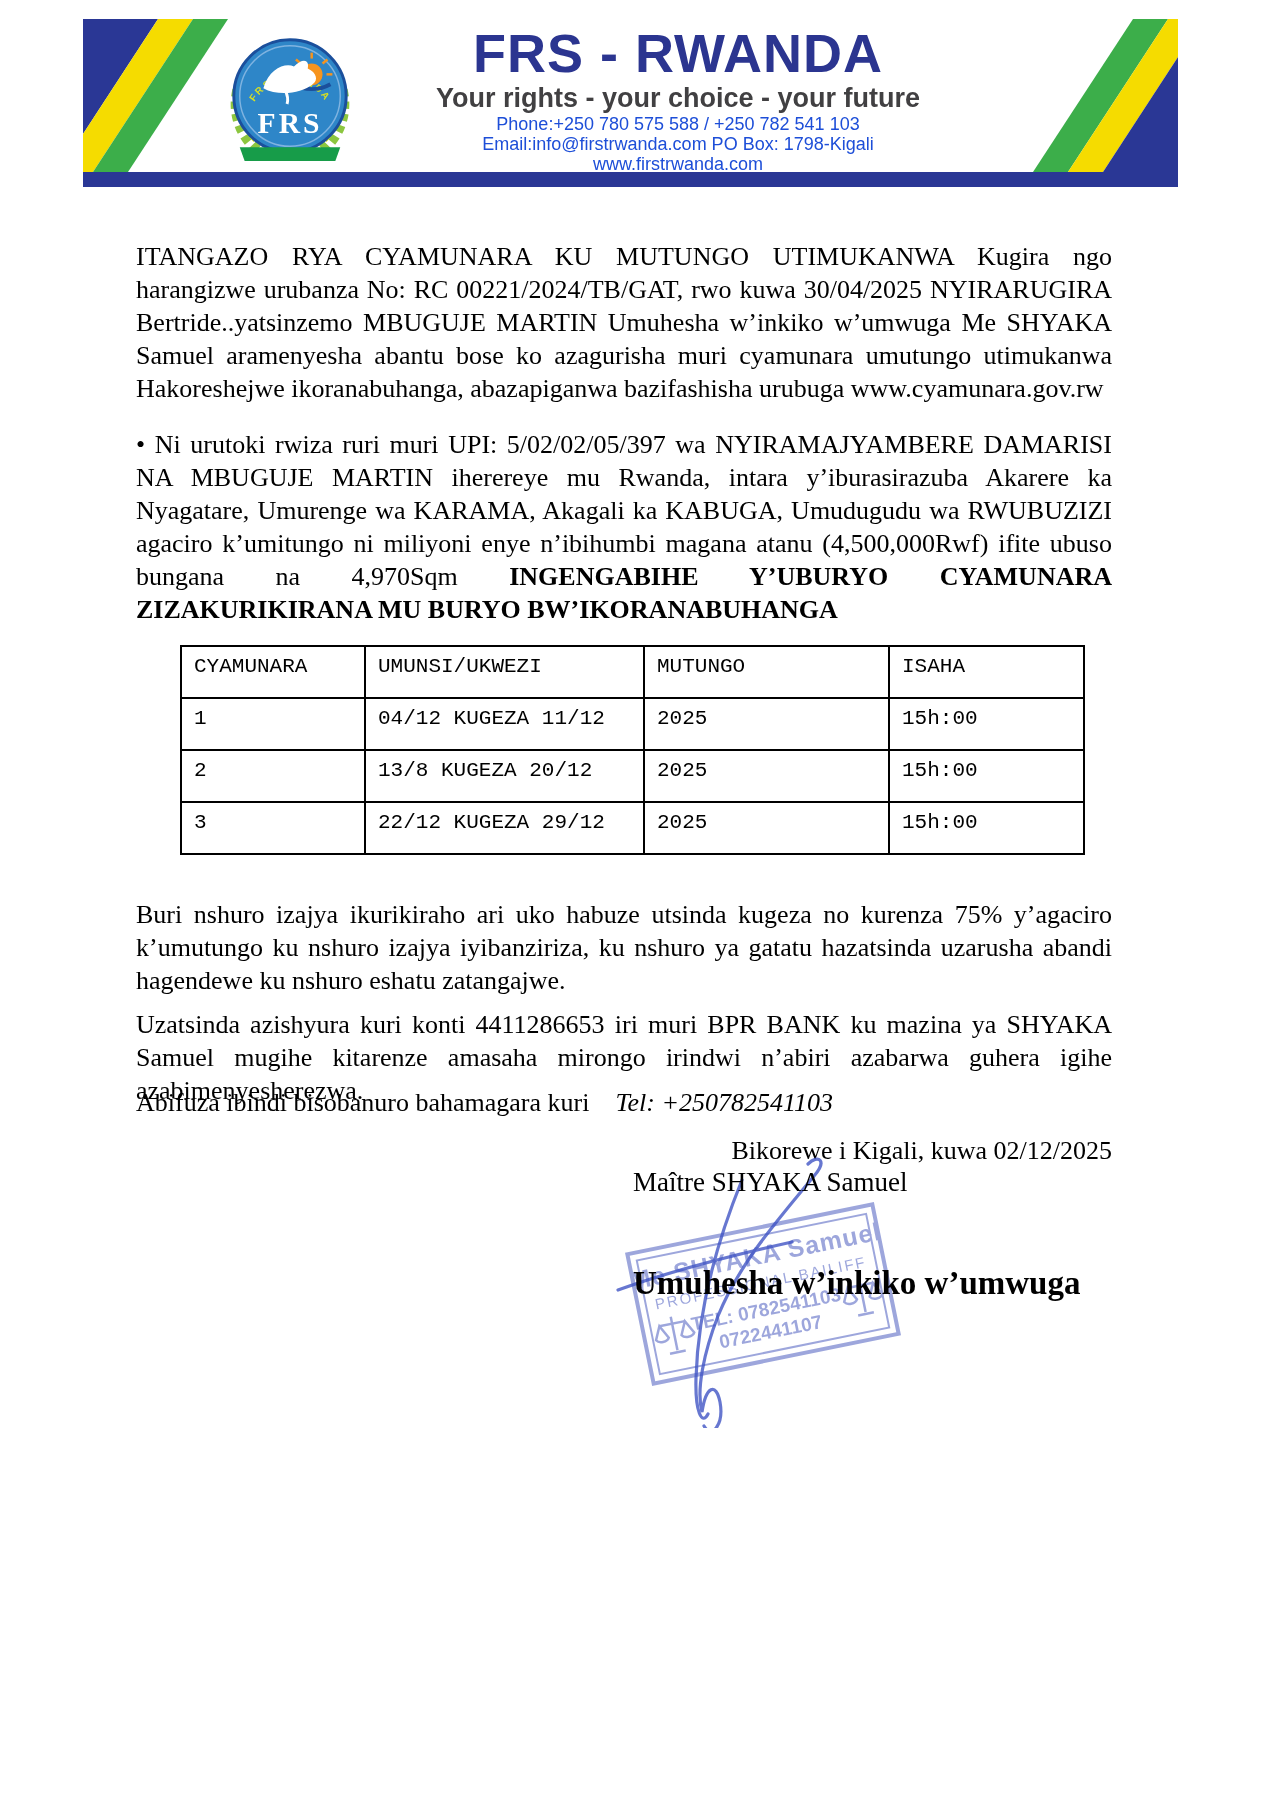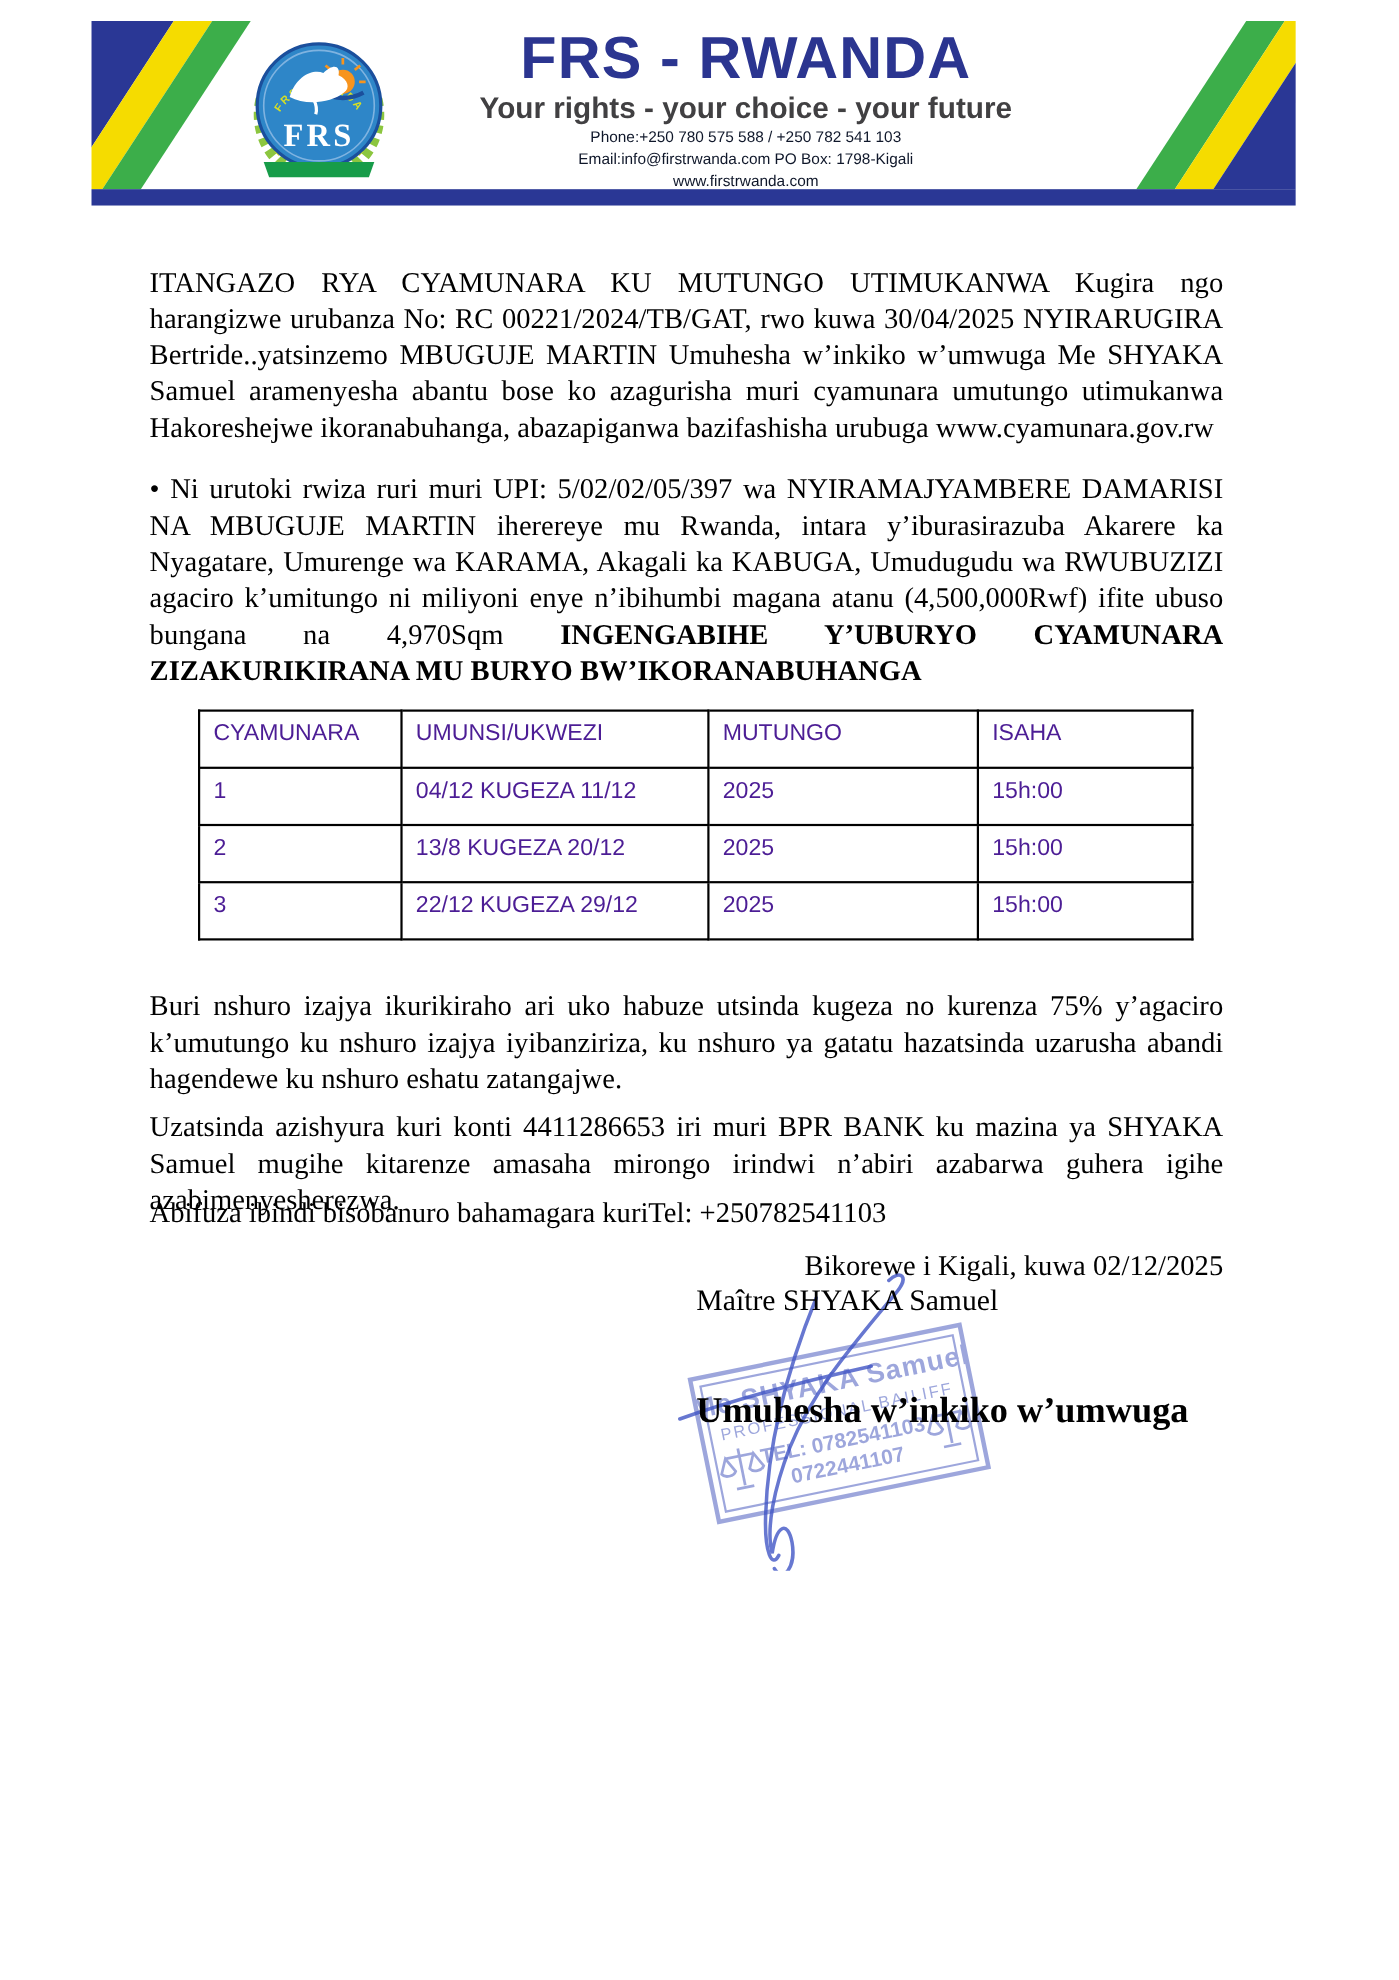--- a/index.html
+++ b/index.html
@@ -11,42 +11,42 @@
   
   .banner{position:absolute;left:83px;top:19px;width:1095px;height:168px;}
   .banner svg.stripes{position:absolute;left:0;top:0;}
   .logo{position:absolute;left:132px;top:10px;width:150px;height:138px;}
   .banner-text{
     position:absolute;left:300px;top:4px;width:590px;text-align:center;
     font-family:"Liberation Sans","DejaVu Sans",sans-serif;
   }
   .org-name{font-size:54px;line-height:60px;font-weight:bold;color:#2B3590;letter-spacing:1px;white-space:nowrap;}
   .tagline{font-size:27px;line-height:31px;font-weight:bold;color:#414042;white-space:nowrap;}
-  .contact{font-size:14px;line-height:20px;color:#0f172a;white-space:nowrap;}
+  .contact{font-size:18px;line-height:20px;color:#1d4ed8;white-space:nowrap;}
   
   .doc-title{
     position:absolute;left:136px;top:190px;
     font-size:26px;font-weight:bold;line-height:33px;
     border-bottom:3px solid #000;padding-bottom:1px;
   }
   .para{
     position:absolute;left:136px;width:976px;
     font-size:26px;line-height:33px;text-align:justify;
   }
   .p1{top:240px;}
   .p2{top:428px;}
   .p3{top:898px;}
   .p4{top:1008px;}
   .p5{top:1086px;text-align:left;}
-  .p5 .tel{}
+  .p5 .tel{margin-left:26px;font-style:italic;}
   .p6{top:1134px;text-align:right;}
   
   .sched{
     position:absolute;left:180px;top:645px;border-collapse:collapse;
-    font-family:Liberation Sans, sans-serif;font-size:21px;color:#4c1d95;
+    font-family:Liberation Mono, monospace;font-size:21px;color:#000000;
   }
   .sched th,.sched td{
     border:2px solid #000;text-align:left;vertical-align:top;
     font-weight:400;padding:8px 12px 0 12px;height:52px;box-sizing:border-box;
   }
   
   .stamp-wrap{position:absolute;left:570px;top:1128px;width:430px;height:300px;}
   .sig-name{
     position:absolute;left:633px;top:1166px;
     font-size:27px;font-weight:normal;line-height:32px;

